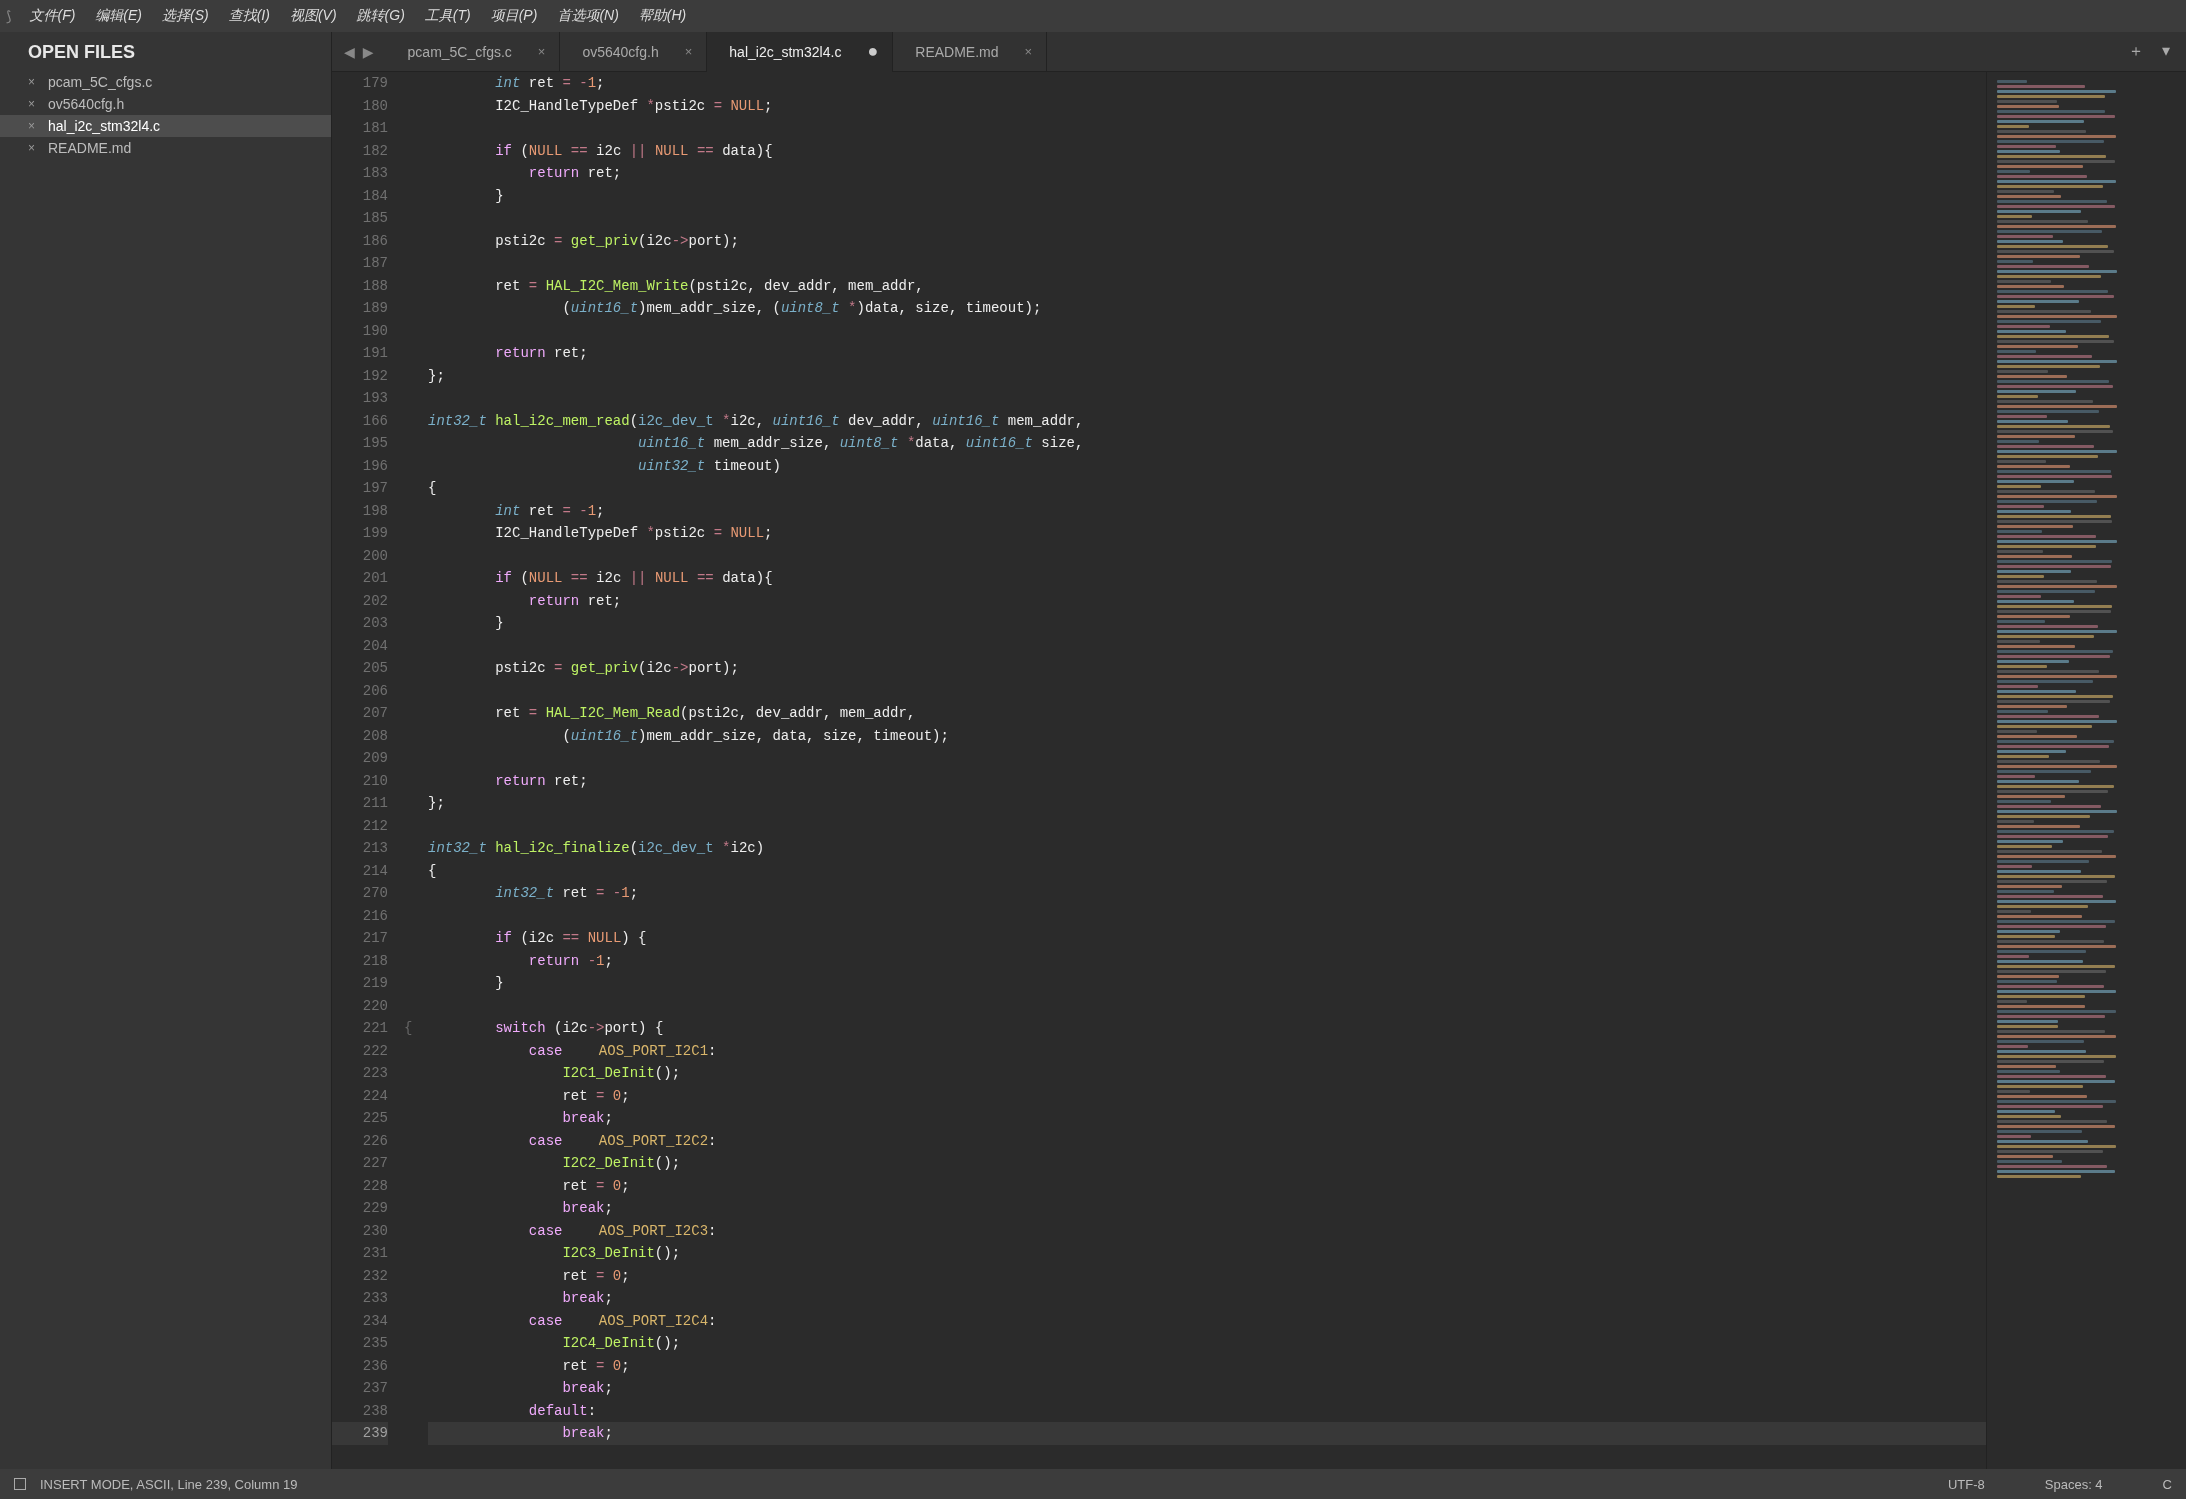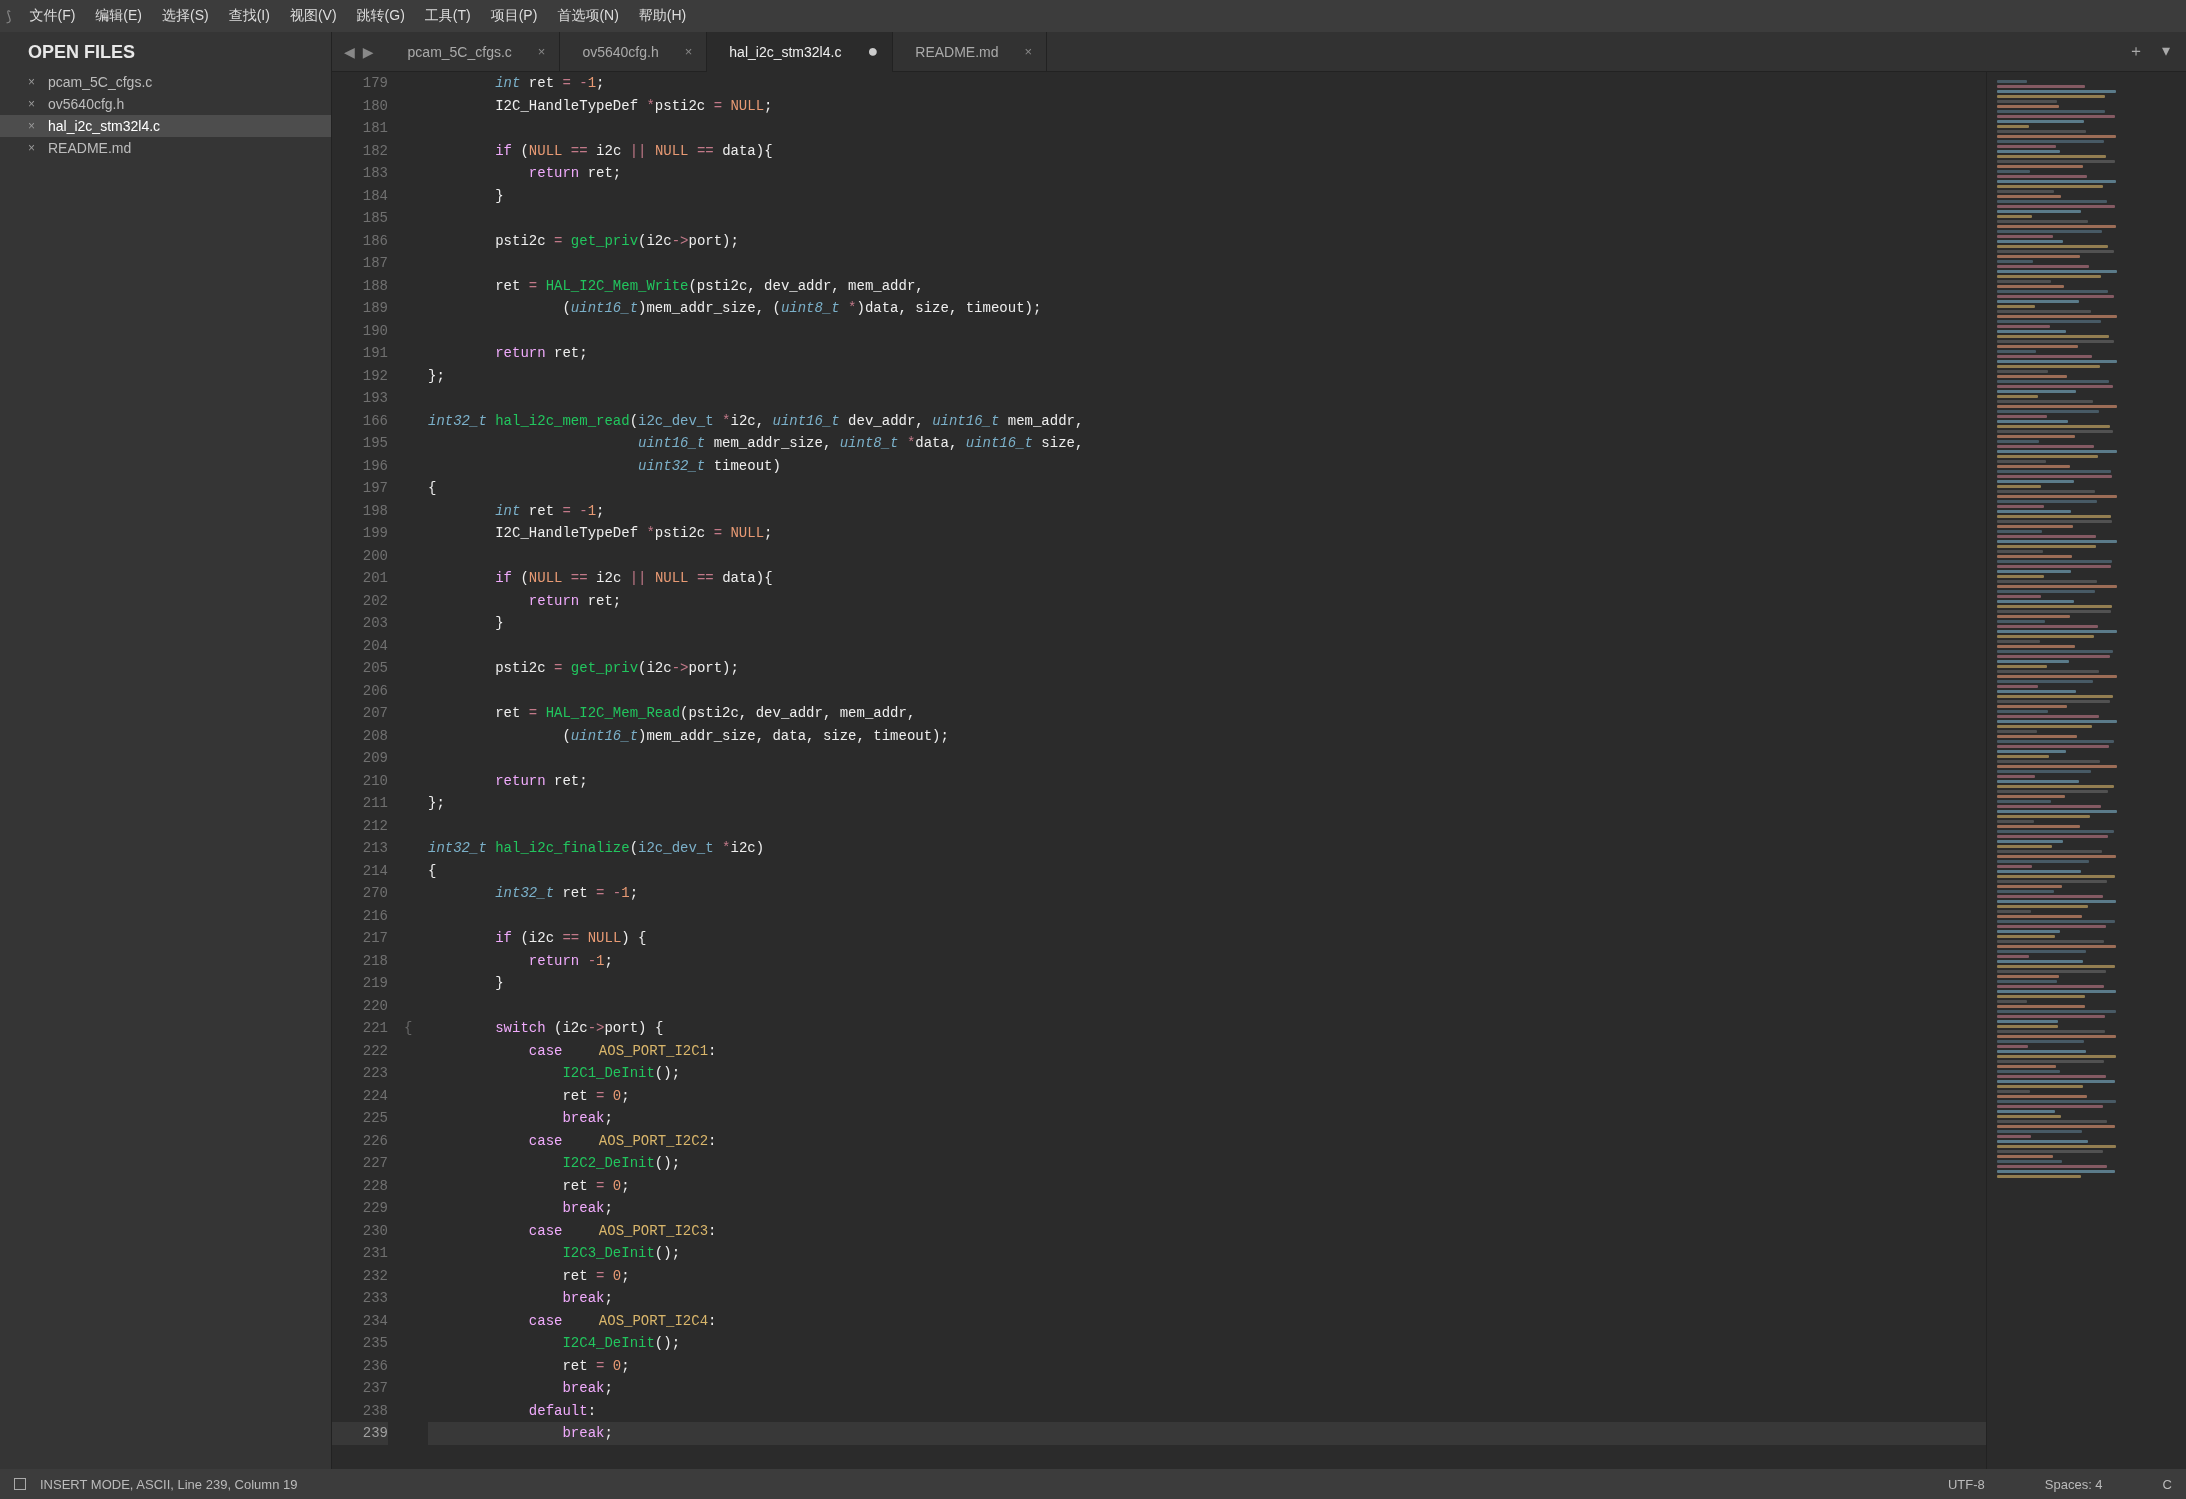--- a/index.html
+++ b/index.html
@@ -17,21 +17,21 @@
 .menubar {
   background: #3c3c3c;
   height: 32px;
   display: flex;
   align-items: center;
   padding: 0 6px;
   font-size: 14px;
   color: #ddd;
 }
 .menubar .logo { margin-right: 8px; color: #888; }
-.menubar .menu-item { padding: 4px 10px; cursor: default; }
+.menubar .menu-item { padding: 4px 10px; cursor: default; font-style: italic; }
 .main {
   flex: 1;
   display: flex;
   overflow: hidden;
 }
 .sidebar {
   width: 332px;
   background: #353535;
   display: flex;
   flex-direction: column;
@@ -124,21 +124,21 @@
   white-space: pre;
   padding-left: 4px;
 }
 .code .ln { height: 22.5px; }
 .code .ln.hl { background: #383838; }
 .t  { color: #7bb0c9; font-style: italic; } 
 .k  { color: #f0abfc; }                     
 .o  { color: #c27989; }                     
 .nm { color: #e89a74; }                     
 .c  { color: #d9b66b; margin-left: 28px; }                     
-.fn { color: #22c55e; }                     
+.fn { color: #bef264; }                     
 .s  { color: #7bb0c9; }                     
 .minimap {
   width: 200px;
   background: #2b2b2b;
   border-left: 1px solid #222;
   position: relative;
 }
 .minimap-block {
   position: absolute;
   left: 10px;

